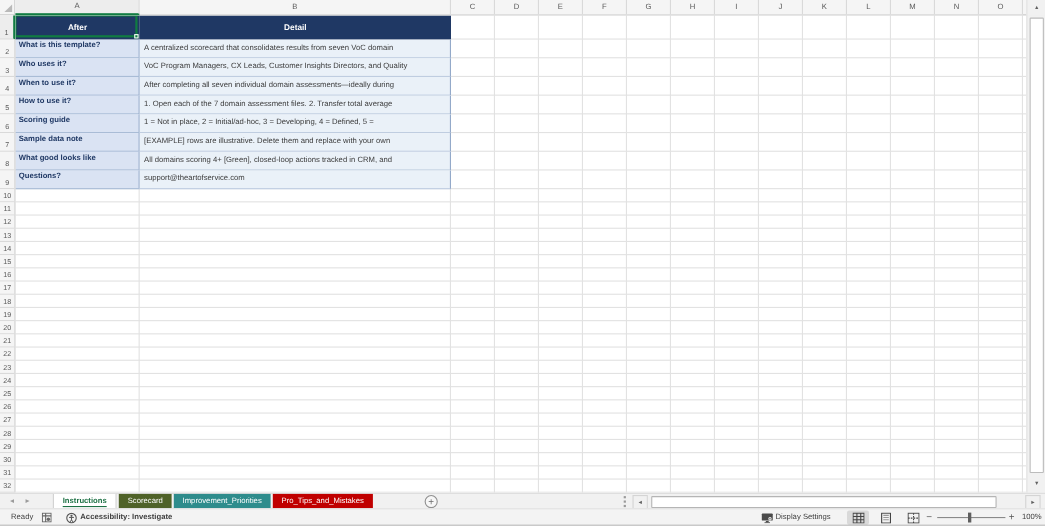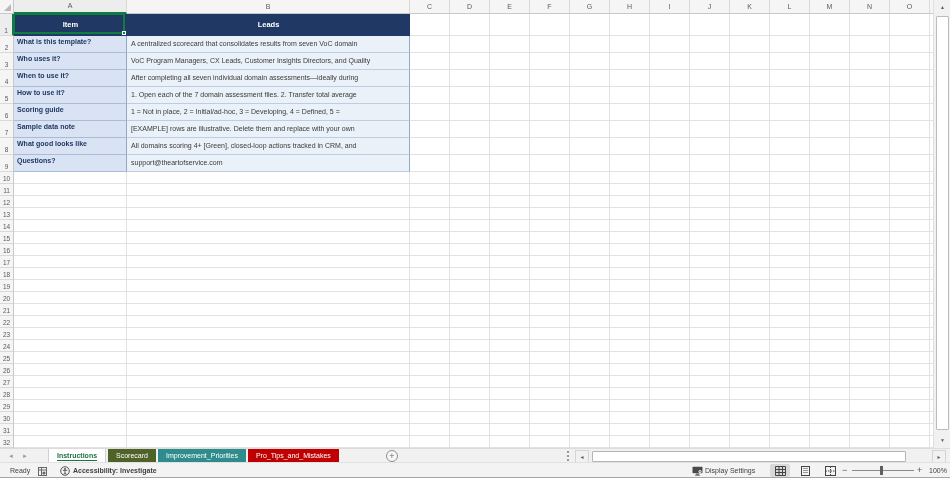--- a/index.html
+++ b/index.html
@@ -135,22 +135,22 @@
         <div class="gl-h" style="top: 349px;"></div>
         <div class="gl-h" style="top: 361px;"></div>
         <div class="gl-h" style="top: 373px;"></div>
         <div class="gl-h" style="top: 385px;"></div>
         <div class="gl-h" style="top: 397px;"></div>
         <div class="gl-h" style="top: 409px;"></div>
         <div class="gl-h" style="top: 421px;"></div>
         <div class="gl-h" style="top: 433px;"></div>
       </div>
     <div id="table">
-        <div class="th" style="left: 0px; top: 0px; width: 113px;">Item</div>
-        <div class="th" style="left: 113px; top: 0px; width: 283px;">Leads</div>
+        <div class="th" style="left: 0px; top: 0px; width: 113px;">After</div>
+        <div class="th" style="left: 113px; top: 0px; width: 283px;">Detail</div>
         <div class="td-item" style="left: 0px; top: 22px; width: 113px;">What is this template?</div>
         <div class="td-detail" style="left: 113px; top: 22px; width: 283px;">A centralized scorecard that consolidates results from seven VoC domain</div>
         <div class="td-item" style="left: 0px; top: 39px; width: 113px;">Who uses it?</div>
         <div class="td-detail" style="left: 113px; top: 39px; width: 283px;">VoC Program Managers, CX Leads, Customer Insights Directors, and Quality</div>
         <div class="td-item" style="left: 0px; top: 56px; width: 113px;">When to use it?</div>
         <div class="td-detail" style="left: 113px; top: 56px; width: 283px;">After completing all seven individual domain assessments—ideally during</div>
         <div class="td-item" style="left: 0px; top: 73px; width: 113px;">How to use it?</div>
         <div class="td-detail" style="left: 113px; top: 73px; width: 283px;">1. Open each of the 7 domain assessment files. 2. Transfer total average</div>
         <div class="td-item" style="left: 0px; top: 90px; width: 113px;">Scoring guide</div>
         <div class="td-detail" style="left: 113px; top: 90px; width: 283px;">1 = Not in place, 2 = Initial/ad-hoc, 3 = Developing, 4 = Defined, 5 =</div>

